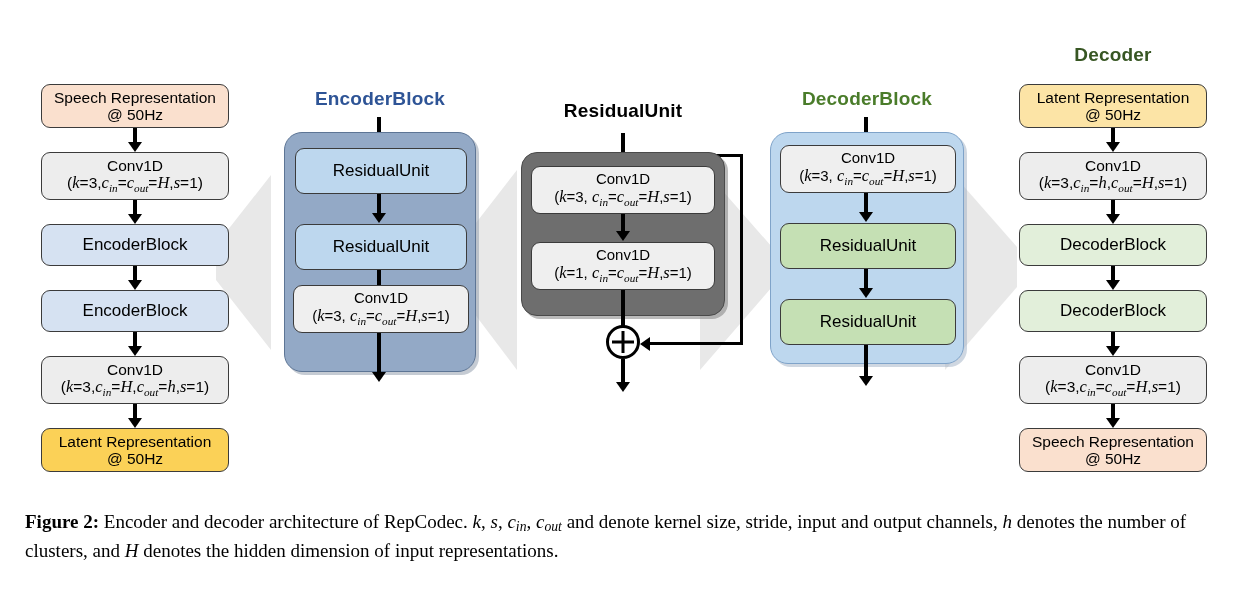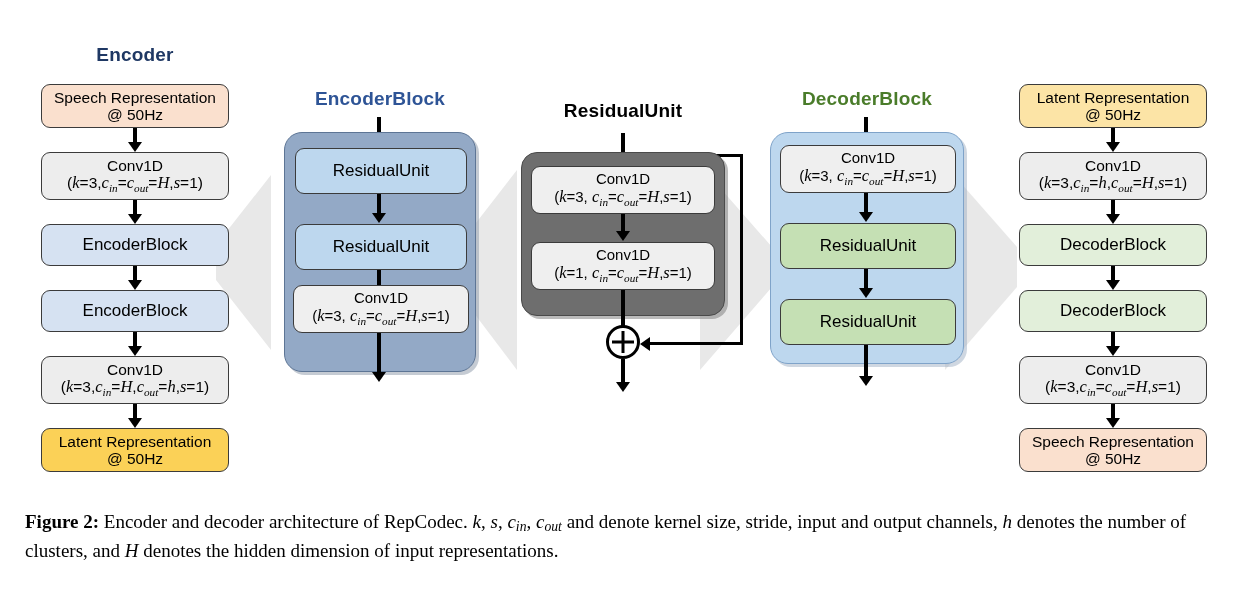--- a/index.html
+++ b/index.html
@@ -84,21 +84,20 @@
     <svg width="110" height="205" viewBox="0 0 110 205">
       <polygon points="0,0 0,205 72,122 72,82" fill="#E8E8E8"></polygon>
     </svg>
   </div>
   <div class="chev" style="left:945px;top:165px;">
     <svg width="110" height="205" viewBox="0 0 110 205">
       <polygon points="0,0 0,205 72,122 72,82" fill="#E8E8E8"></polygon>
     </svg>
   </div>
 
-  <div class="col-title t-blue" style="left:40px;top:44px;width:190px;">Encoder</div>
 
   <div class="node fill-peach" style="left:41px;top:84px;width:188px;height:44px;">
     <span class="l1">Speech Representation</span>
     <span class="l2">@ 50Hz</span>
   </div>
   <div class="arrow" style="left:135px;top:128px;height:24px;">
     <div class="shaft" style="height:15px;"></div>
       <div class="head" style="top:14px;"></div>
   </div>
 
@@ -244,20 +243,21 @@
   </div>
 
   <div class="node fill-green" style="left:780px;top:299px;width:176px;height:46px;font-size:17px;">
     <span class="l1">ResidualUnit</span>
   </div>
   <div class="arrow" style="left:866px;top:345px;height:42px;">
     <div class="shaft" style="height:32px;"></div>
       <div class="head" style="top:31px;"></div>
   </div>
 
+  <div class="col-title" style="left:1018px;top:44px;width:190px;color:#375623;">Decoder</div>
 
   <div class="node fill-peach" style="left:1019px;top:84px;width:188px;height:44px;background:#FCE4A6;">
     <span class="l1">Latent Representation</span>
     <span class="l2">@ 50Hz</span>
   </div>
   <div class="arrow" style="left:1113px;top:128px;height:24px;">
     <div class="shaft" style="height:15px;"></div>
       <div class="head" style="top:14px;"></div>
   </div>
 

